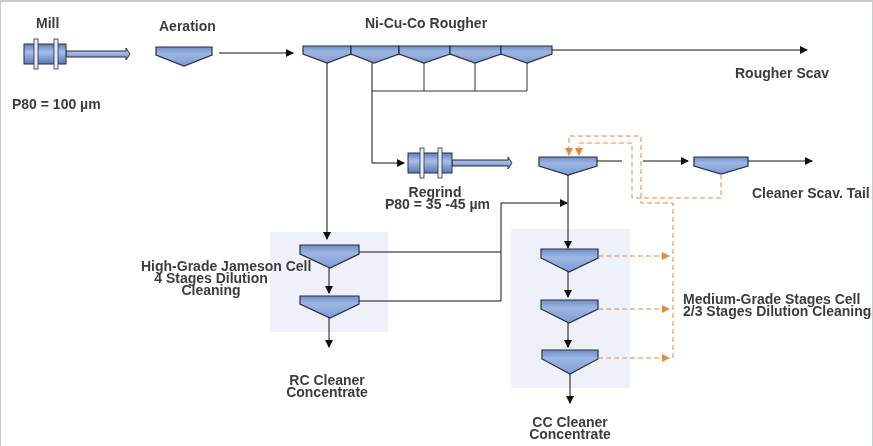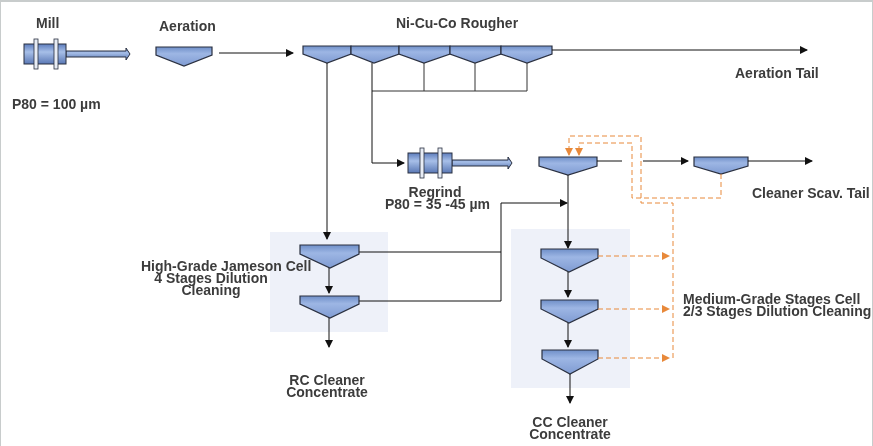--- a/index.html
+++ b/index.html
@@ -107,22 +107,22 @@
     <line x1="598" y1="309" x2="669" y2="309" marker-end="url(#arrO)"></line>
     <line x1="598" y1="358" x2="669" y2="358" marker-end="url(#arrO)"></line>
     <polyline points="673,358 673,203 641,203 641,136 569,136 569,155" marker-end="url(#arrO)"></polyline>
     <polyline points="721,174 721,198 632,198 632,143 579,143 579,155" marker-end="url(#arrO)"></polyline>
   </g>
 </svg>
 
 <div class="lbl" style="left:36px;top:17px;">Mill</div>
 <div class="lbl" style="left:12px;top:98px;">P80 = 100 µm</div>
 <div class="lbl" style="left:159px;top:20px;">Aeration</div>
-<div class="lbl" style="left:396px;top:17px;">Ni-Cu-Co Rougher</div>
-<div class="lbl" style="left:735px;top:67px;">Aeration Tail</div>
+<div class="lbl" style="left:365px;top:17px;">Ni-Cu-Co Rougher</div>
+<div class="lbl" style="left:735px;top:67px;">Rougher Scav</div>
 
 <div class="lbl c" style="left:385px;top:186px;width:100px;">
   <div>Regrind</div>
   <div>P80 = 35 -45 µm</div>
 </div>
 
 <div class="lbl" style="left:752px;top:187px;">Cleaner Scav. Tail</div>
 
 <div class="lbl c" style="left:128px;top:260px;width:140px;margin-left:13px;">
   <div>High-Grade Jameson Cell</div>

